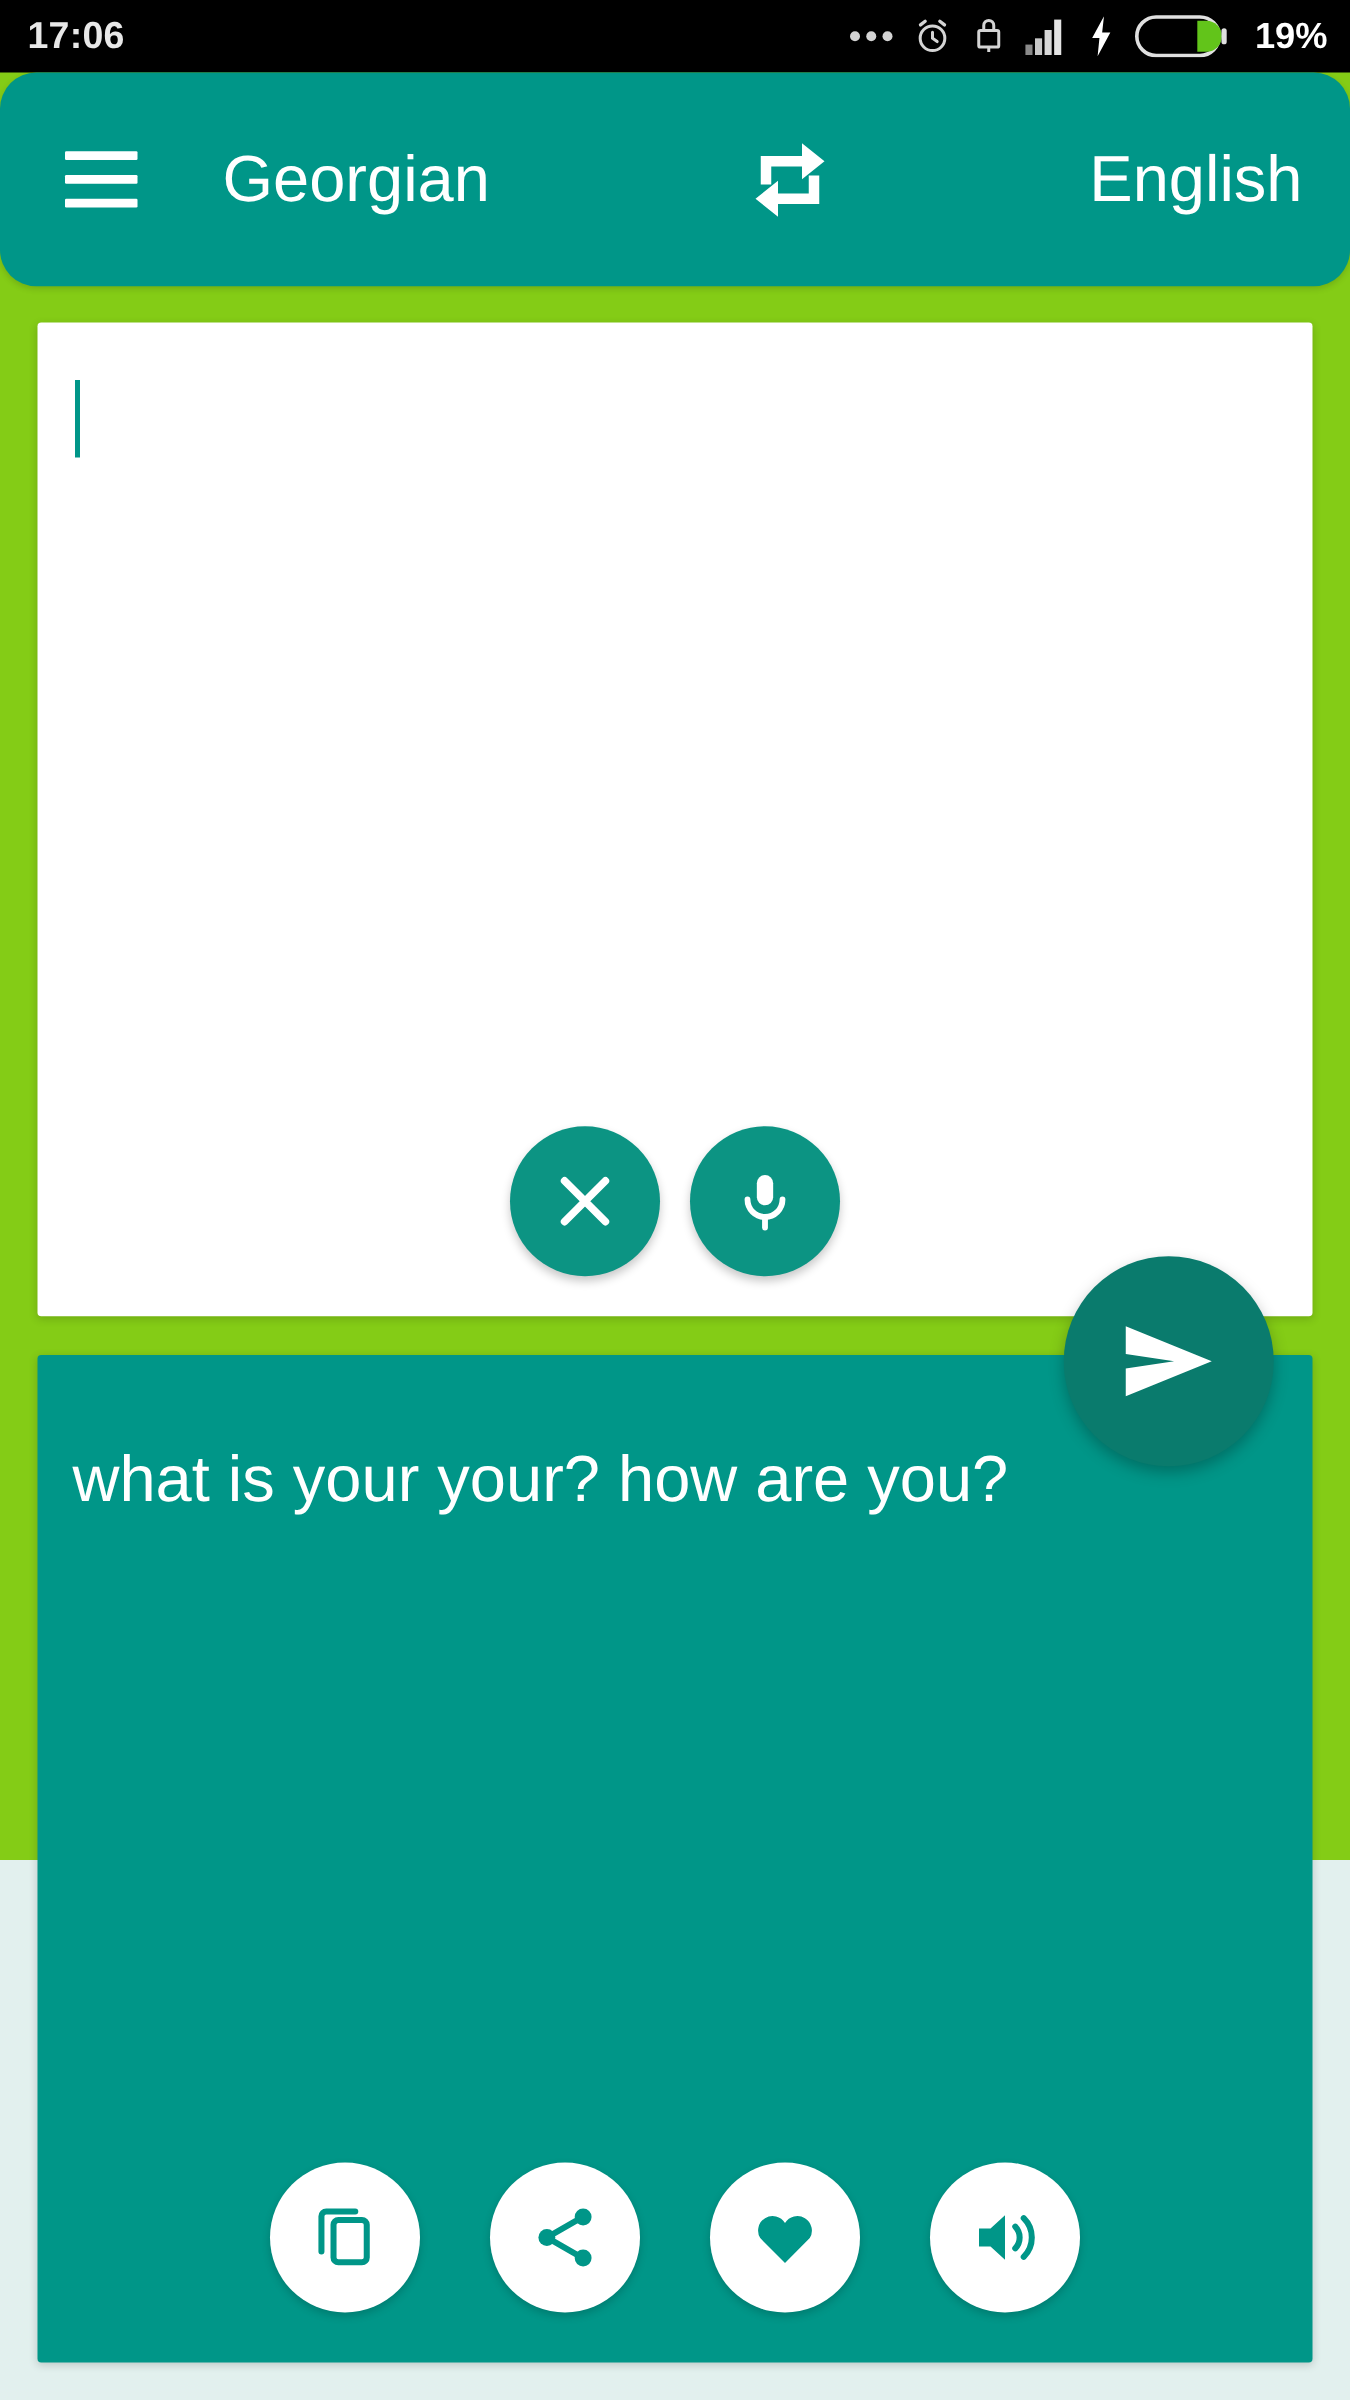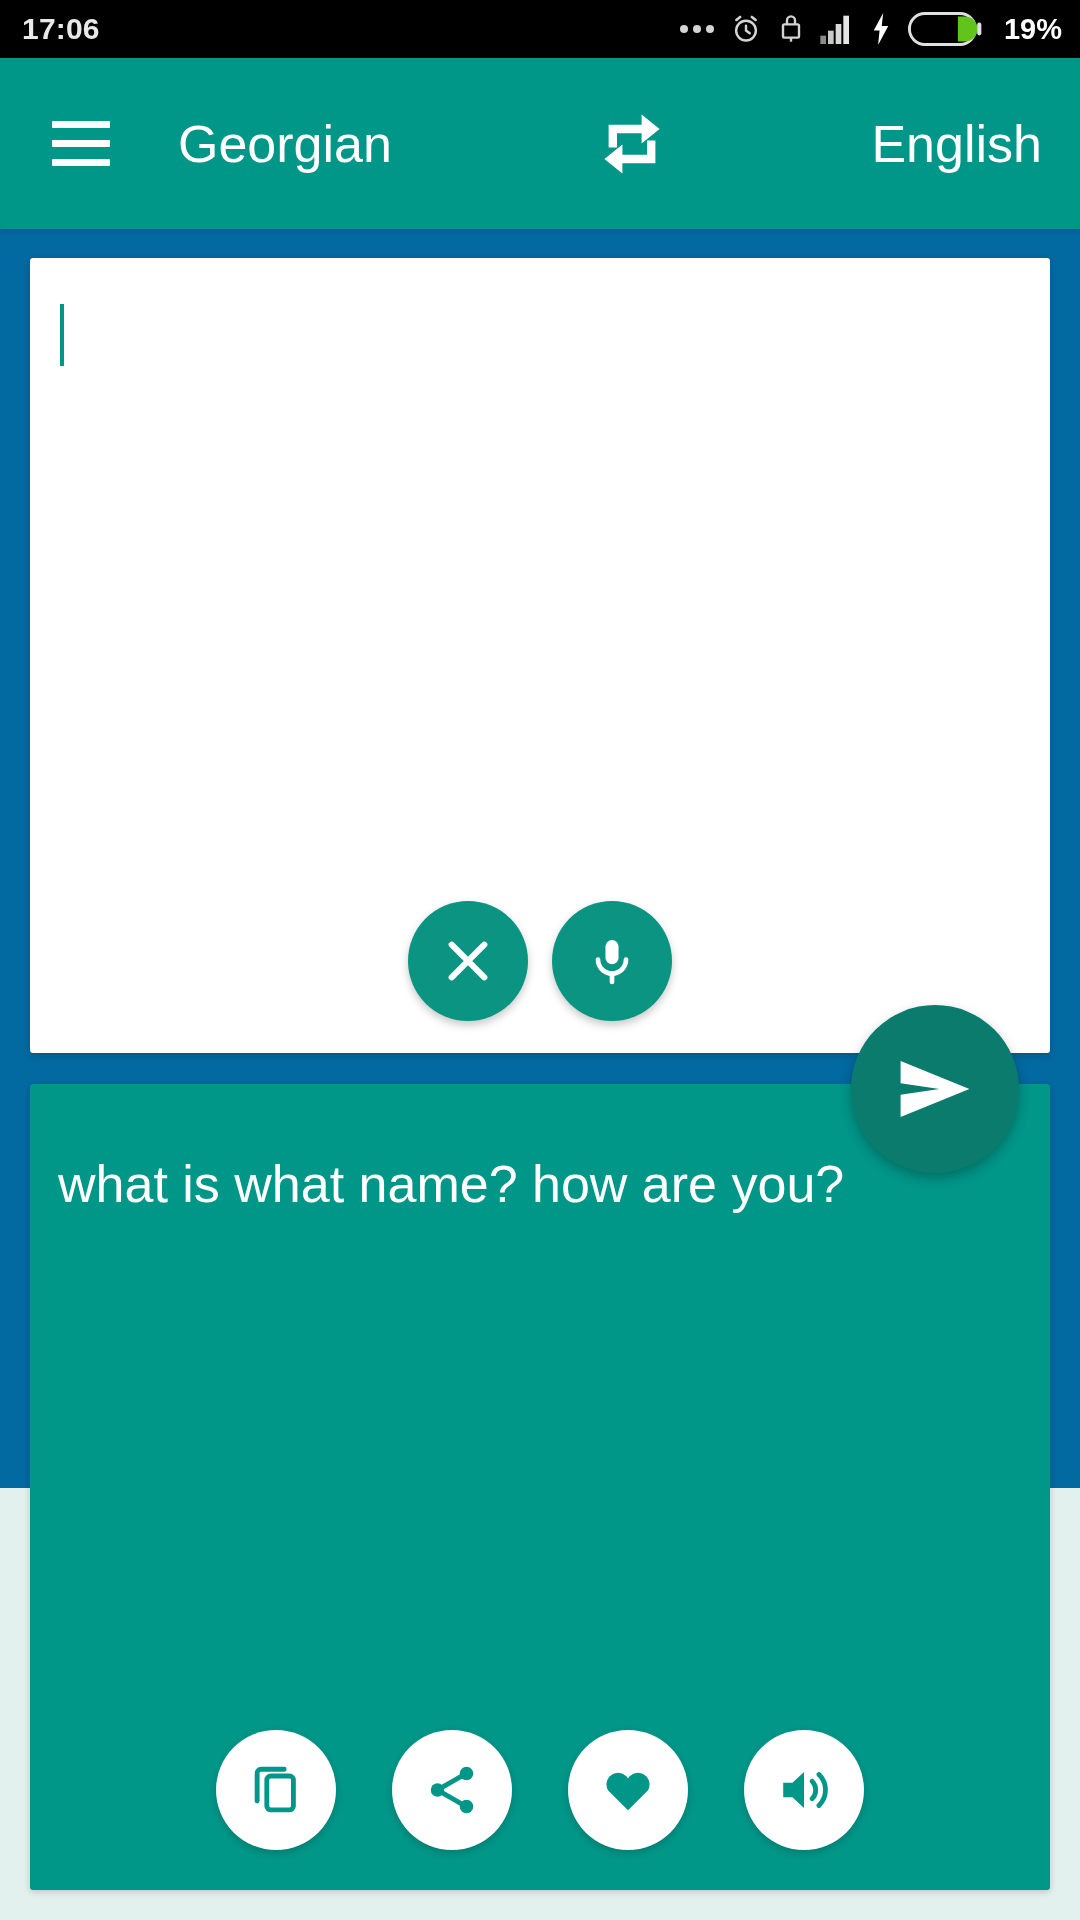--- a/index.html
+++ b/index.html
@@ -9,21 +9,21 @@
     height: 1920px;
     background: #e2f0ee;
     font-family: "Liberation Sans", "DejaVu Sans", sans-serif;
     overflow: hidden;
   }
 
   #app {
     position: relative;
     width: 1080px;
     height: 1488px;
-    background: #0369a1;
+    background: #84cc16;
   }
 
   
   .status-bar {
     position: absolute;
     top: 0; left: 0;
     width: 1080px;
     height: 58px;
     background: #000000;
     display: flex;
@@ -60,20 +60,21 @@
   
   .toolbar {
     position: absolute;
     top: 58px; left: 0;
     width: 1080px;
     height: 171px;
     background: #009688;
     display: flex;
     align-items: center;
     box-shadow: 0 2px 5px rgba(0,0,0,0.14);
+    border-radius: 29px;
   }
   .hamburger {
     width: 58px;
     margin-left: 52px;
     display: flex;
     flex-direction: column;
     gap: 12px;
     cursor: pointer;
   }
   .hamburger span {
@@ -320,21 +321,21 @@
   </div>
 
   <div class="fab-send">
     <svg width="86" height="86" viewBox="0 0 24 24">
       <path d="M2.4 4.2 L21.6 12 L2.4 19.8 L2.4 13.6 L13.2 12 L2.4 10.4 Z" fill="#ffffff"></path>
     </svg>
   </div>
 
   <div class="result-card">
 
-    <div class="result-text">what is what name? how are you?</div>
+    <div class="result-text">what is your your? how are you?</div>
 
     <div class="res-actions">
 
       <div class="circle-btn">
         <svg width="58" height="58" viewBox="0 0 24 24">
           <rect x="8.2" y="6.2" width="11" height="14" rx="1.6" fill="none" stroke="#009688" stroke-width="2"></rect>
           <path d="M15.4 3.4 H5.8 a1.6 1.6 0 0 0 -1.6 1.6 V16.6" fill="none" stroke="#009688" stroke-width="2" stroke-linecap="round"></path>
         </svg>
       </div>
 

